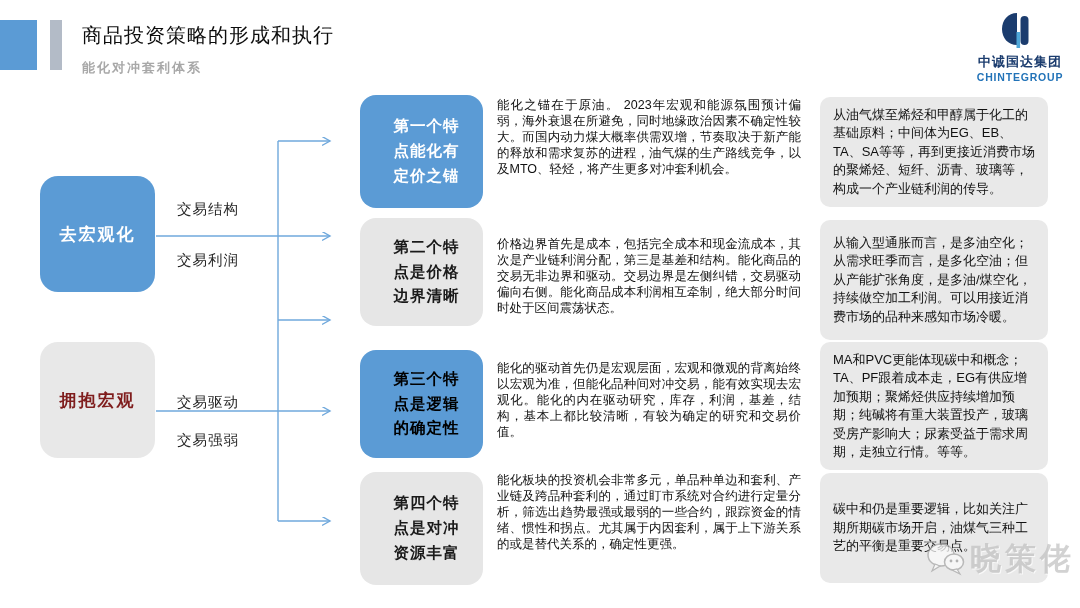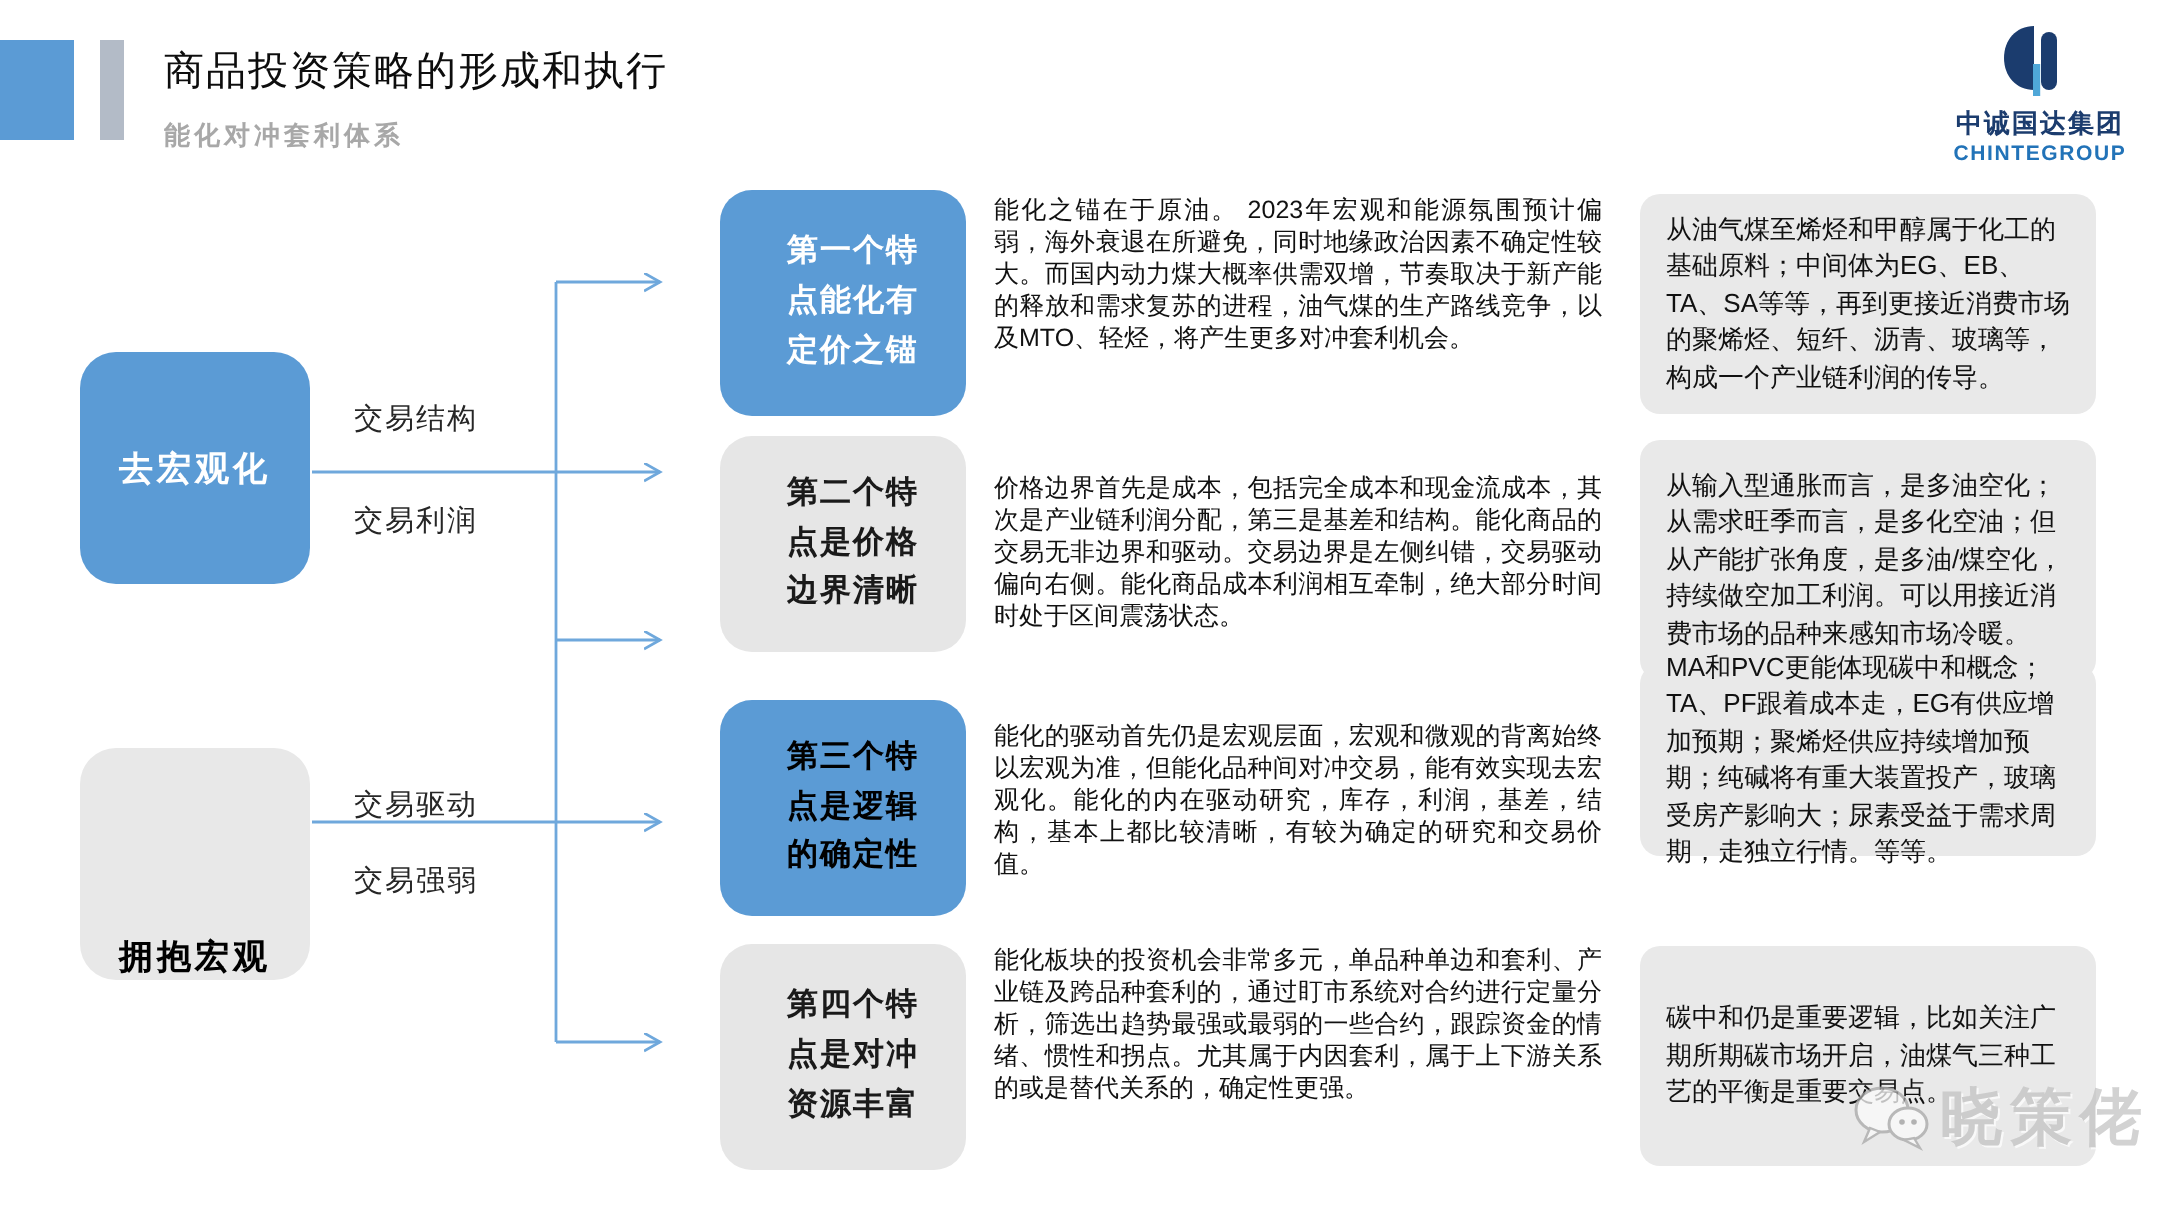--- a/index.html
+++ b/index.html
@@ -17,42 +17,42 @@
   .logo-icon{display:block;margin:0 auto;}
   .logo-cn{font-size:13px;font-weight:800;color:#1B3C6E;letter-spacing:1px;margin-top:1px;}
   .logo-en{font-size:10.5px;font-weight:700;color:#2273B8;letter-spacing:0.8px;}
   
   .connectors{position:absolute;left:0;top:0;pointer-events:none;}
   
   .node{position:absolute;left:40px;width:115px;height:116px;border-radius:18px;
     display:flex;align-items:center;justify-content:center;
     font-size:17px;font-weight:700;letter-spacing:2px;}
   .node-blue{top:176px;background:#5B9BD5;color:#ffffff;}
-  .node-gray{top:374px;background:#E8E8E8;color:#000000;align-items:flex-end;}
+  .node-gray{top:342px;background:#E8E8E8;color:#7f1d1d;}
   
   .edge-label{position:absolute;left:177px;font-size:14.5px;color:#262626;letter-spacing:1px;}
   .el-0{top:200px;} .el-1{top:251px;} .el-2{top:377px;margin-top:16px;} .el-3{top:431px;}
   
   .feature{position:absolute;left:360px;width:113px;border-radius:16px;
     display:flex;align-items:center;justify-content:center;font-weight:700;font-size:15.5px;padding-left:10px;}
   .feature span{display:block;width:68px;text-align:center;line-height:1.6;letter-spacing:1px;}
   .f-0{top:95px;height:113px;background:#5B9BD5;color:#fff;}
   .f-1{top:218px;height:108px;background:#E6E6E6;color:#1a1a1a;}
   .f-2{top:350px;height:108px;background:#5B9BD5;color:#000000;}
   .f-3{top:472px;height:113px;background:#E6E6E6;color:#1a1a1a;}
   
   .para{position:absolute;left:497px;width:304px;font-size:12.5px;line-height:16px;color:#111;text-align:justify;}
   .p-0{top:97px;} .p-1{top:236px;} .p-2{top:360px;} .p-3{top:472px;}
   
   .note{position:absolute;left:820px;width:228px;background:#E9E9E9;border-radius:10px;
     display:flex;align-items:center;box-sizing:border-box;padding:6px 13px;
     font-size:13px;line-height:18.5px;color:#111;}
   .n-0{top:97px;height:110px;}
   .n-1{top:220px;height:120px;}
-  .n-2{top:332px;height:96px;}
+  .n-2{top:342px;height:128px;}
   .n-3{top:473px;height:110px;}
   
   .watermark{position:absolute;left:926px;top:538px;display:flex;align-items:center;opacity:0.75;z-index:5;}
   .wm-text{font-size:31px;font-weight:700;color:#c3c3c3;letter-spacing:4px;margin-left:4px;
     text-shadow:1px 1px 0 #ffffff;}
 </style>
 </head>
 <body>
 
 <div class="slide">

